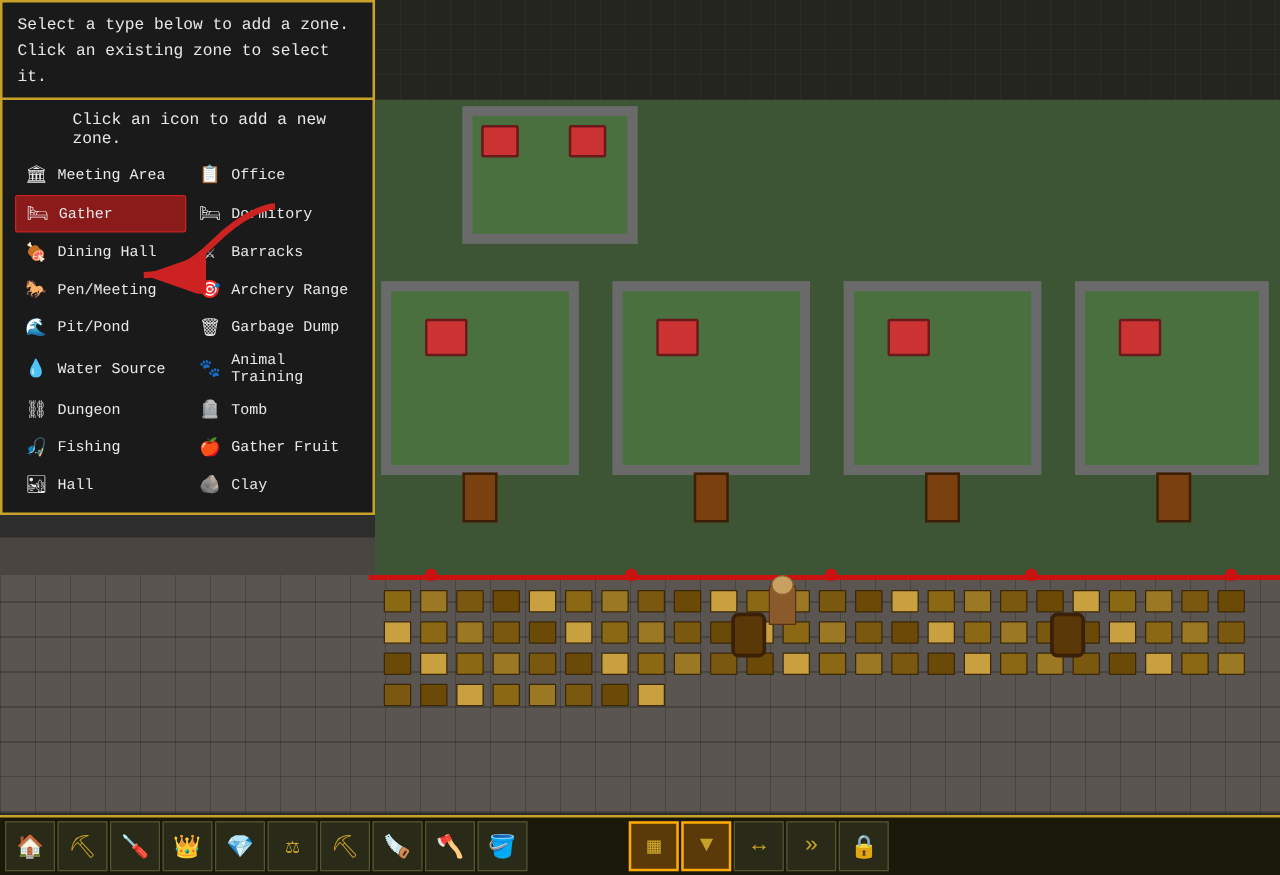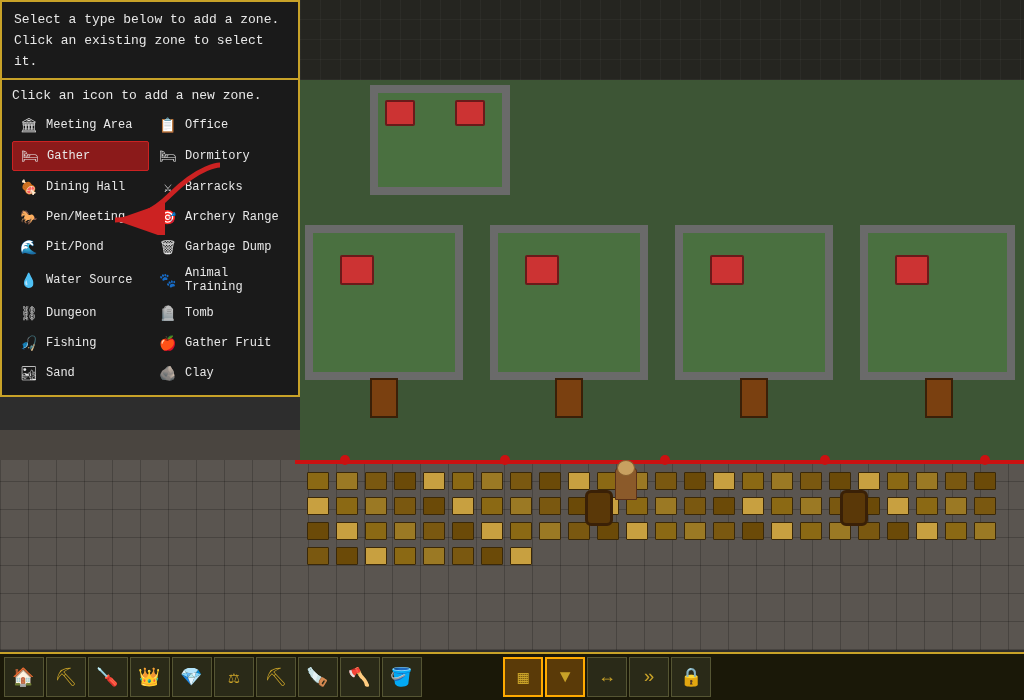--- a/index.html
+++ b/index.html
@@ -46,20 +46,21 @@
       border-top: none;
       padding: 8px 10px;
       z-index: 10;
       color: #e8e8e8;
     }
 
     .zone-panel-title {
       font-size: 13px;
       margin-bottom: 8px;
       color: #e8e8e8;
+      margin-left: 46px;
     }
 
     .zone-grid {
       display: grid;
       grid-template-columns: 1fr 1fr;
       gap: 2px;
     }
 
     .zone-item {
       display: flex;
@@ -344,21 +345,21 @@
       <div class="zone-item">
         <span class="zone-icon">🎣</span>
         <span>Fishing</span>
       </div>
       <div class="zone-item">
         <span class="zone-icon">🍎</span>
         <span>Gather Fruit</span>
       </div>
       <div class="zone-item">
         <span class="zone-icon">🏜</span>
-        <span>Sand</span>
+        <span>Hall</span>
       </div>
       <div class="zone-item">
         <span class="zone-icon">🪨</span>
         <span>Clay</span>
       </div>
     </div>
 </div>
 
 <svg class="arrow-svg" viewBox="0 0 120 80" xmlns="http://www.w3.org/2000/svg">
   <defs>

